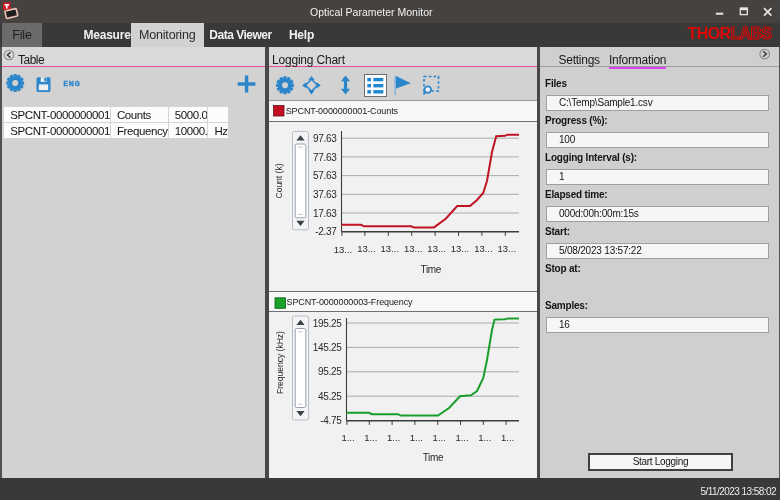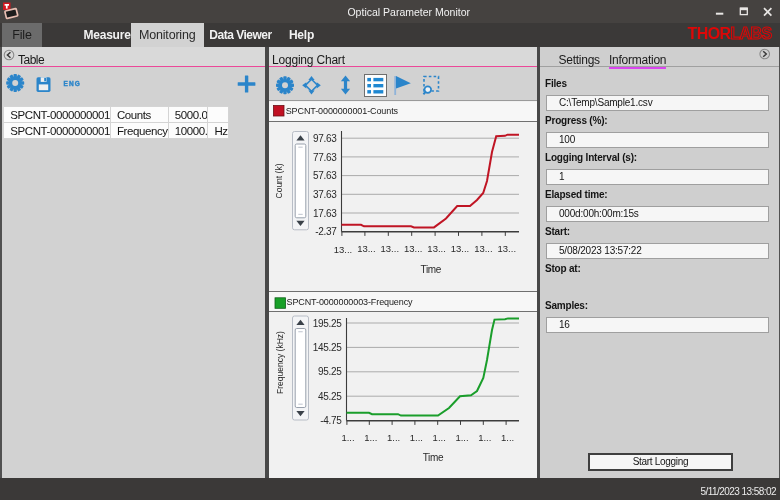--- a/index.html
+++ b/index.html
@@ -18,21 +18,21 @@
 .ibox{position:absolute;left:6.5px;width:223px;height:15.5px;background:#f6f6f6;border:1px solid #9f9f9f;font-size:10px;letter-spacing:-0.2px;color:#141414;line-height:13.5px;padding-left:12px;white-space:nowrap}
 table{border-collapse:collapse}
 #dtable{position:absolute;left:1.7px;top:59.5px;border:1px solid #5a5a5a;table-layout:fixed}
 #dtable th{background:#3b3b3b;color:#f5f5f5;font-size:9.5px;font-weight:bold;text-align:left;height:15.5px;padding:0 0 0 6px;border:1px solid #565656;overflow:hidden}
 #dtable td{background:#fcfcfc;color:#141414;font-size:11.5px;letter-spacing:-0.4px;height:16px;padding:0 0 0 6px;border:1px solid #d4d4d4;white-space:nowrap;overflow:hidden}
 svg text{font-family:"Liberation Sans",sans-serif}
 </style>
 </head>
 <body>
 <div class="abs" id="titlebar"></div>
-<div class="abs" style="left:310px;top:5.5px;width:160px;height:16px;font-size:10.5px;color:#f2f2f2;text-align:right">Optical Parameter Monitor</div>
+<div class="abs" style="left:310px;top:5.5px;width:160px;height:16px;font-size:10.5px;color:#f2f2f2;text-align:left">Optical Parameter Monitor</div>
 <div class="abs" id="menubar"></div>
 <div class="abs wtab" style="left:2px;width:40px;background:#6b6b6b;color:#1c1c1c;font-weight:normal;font-size:12.5px">File</div>
 <div class="abs wtab" style="left:32px;width:88px;margin-left:45px;">Measurement</div>
 <div class="abs wtab" style="left:130.5px;width:73.5px;background:#d2d2d2;color:#2a2a2a;font-weight:normal;font-size:12.5px">Monitoring</div>
 <div class="abs wtab" style="left:204px;width:73px;letter-spacing:-0.5px">Data Viewer</div>
 <div class="abs wtab" style="left:283px;width:37px;">Help</div>
 <div class="abs" style="left:687.5px;top:24.5px;width:90px;height:16px;font-size:16px;font-weight:bold;color:#dd0707;letter-spacing:-0.6px;white-space:nowrap">THOR<span style="color:transparent;-webkit-text-stroke:1.1px #d90707">LABS</span></div>
 
 <div class="abs divider" style="left:265px;width:3.5px"></div>
 <div class="abs divider" style="left:536.5px;width:3px"></div>

